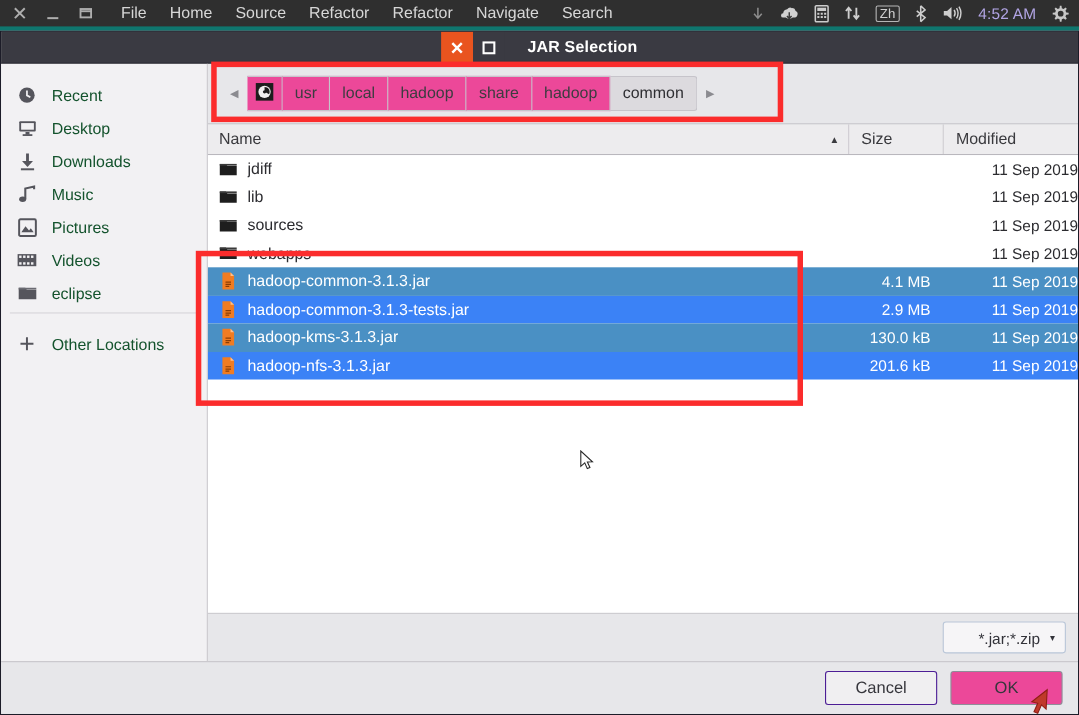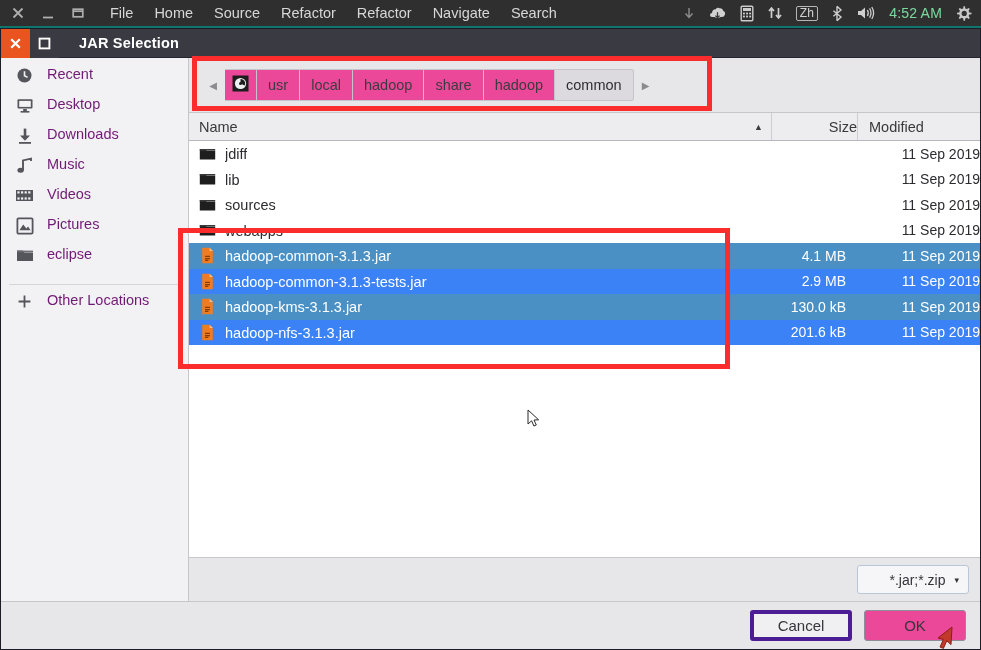--- a/index.html
+++ b/index.html
@@ -9,50 +9,51 @@
     font-family: "Liberation Sans", sans-serif;
     overflow: hidden;
   }
 
   
   #desktop-panel {
     position: absolute; left: 0; top: 0; width: 981px; height: 28px;
     background: #2f2f2f;
     display: flex; align-items: center;
     color: #dcdcdc; font-size: 14.5px;
-    border-bottom: 2px solid #0f766e;
+    border-bottom: 4px solid #0f766e;
   }
   .wb-group { display: flex; align-items: center; gap: 14px; padding-left: 10px; }
   .wb-btn { width: 16px; height: 16px; position: relative; opacity: .78; }
   .wb-btn svg { display: block; }
   #panel-menus { display: flex; align-items: center; gap: 21px; margin-left: 24px; }
   #panel-menus span { color: #d7d7d7; font-size: 14.5px; white-space: nowrap; }
   #panel-indicators {
     margin-left: auto; display: flex; align-items: center; gap: 13px;
     padding-right: 9px;
   }
   .ind { display: flex; align-items: center; justify-content: center; height: 15px; opacity: .88; }
   .ind svg { display: block; }
   #ind-zh {
     border: 1px solid #c9c9c9; border-radius: 2px; font-size: 12px;
     color: #e7e7e7; padding: 0px 3px; line-height: 14px; letter-spacing: .2px;
   }
-  #ind-clock { font-size: 14px; color: #86efac; letter-spacing: .2px; }
+  #ind-clock { font-size: 14px; color: #c4b5fd; letter-spacing: .2px; }
 
   
   #dialog {
     position: absolute; left: 0; top: 28px; width: 981px; height: 622px;
     background: #e7e7ea;
     border: 1px solid #1c1c28;
     display: flex; flex-direction: column;
   }
   #titlebar {
     height: 29px; background: #3a3a42;
     display: flex; align-items: center; flex: 0 0 29px;
     border-bottom: 1px solid #26262e;
+    justify-content: center;
   }
   #btn-close {
     width: 29px; height: 29px; background: #e9541f;
     display: flex; align-items: center; justify-content: center;
   }
   #btn-maximize {
     width: 29px; height: 29px; background: #3a3a42;
     display: flex; align-items: center; justify-content: center;
   }
   #dialog-title {
@@ -63,23 +64,23 @@
   
   #dialog-body { flex: 1; display: flex; min-height: 0; }
 
   #sidebar {
     width: 188px; background: #f2f1f3;
     border-right: 1px solid #c8c6cb;
     padding-top: 8px; flex: 0 0 188px;
     display: flex; flex-direction: column;
   }
   .side-item {
-    height: 30px; display: flex; align-items: flex-start;
+    height: 30px; display: flex; align-items: flex-end;
     padding-left: 14px; gap: 13px;
-    color: #701a75; font-size: 14.5px;
+    color: #14532d; font-size: 14.5px;
   }
   .side-item .s-ico {
     width: 19px; height: 19px; display: flex;
     align-items: center; justify-content: center; flex: 0 0 19px;
   }
   .side-item .s-ico svg { display: block; }
   #sidebar-sep { height: 1px; background: #d6d4d9; margin: 8px 8px 7px 8px; }
 
   #content { flex: 1; display: flex; flex-direction: column; min-width: 0; }
 
@@ -110,21 +111,21 @@
   #col-header {
     height: 29px; background: #edecee; display: flex; align-items: stretch;
     border-top: 1px solid #c8c6cb; border-bottom: 1px solid #b9b7bd;
     flex: 0 0 29px;
   }
   .col-h {
     display: flex; align-items: center; font-size: 14.5px; color: #39393d;
     border-right: 1px solid #cfcdd2;
   }
   #col-name { flex: 1; padding-left: 10px; justify-content: space-between; padding-right: 8px; }
-  #col-size { width: 86px; padding-left: 11px; justify-content: flex-end; }
+  #col-size { width: 86px; padding-left: 11px; }
   #col-mod  { width: 122px; padding-left: 11px; border-right: none; }
   #sort-arrow { color: #3b3b3f; font-size: 9px; }
 
   
   #filelist { flex: 1; background: #ffffff; overflow: hidden; position: relative; }
   .frow {
     height: 25.5px; display: flex; align-items: center;
     font-size: 14.5px; color: #2c2c30;
   }
   .frow.selected { background: #4a90c4; color: #ffffff; }
@@ -154,21 +155,21 @@
   #actionbar {
     height: 48px; background: #e7e7ea; display: flex; align-items: center;
     justify-content: flex-end; gap: 12px; padding-right: 14px;
     border-top: 1px solid #c8c6cb; flex: 0 0 48px;
   }
   .dlg-btn {
     height: 31px; min-width: 102px; border-radius: 3px;
     display: flex; align-items: center; justify-content: center;
     font-size: 15px; color: #36363c; background: #f0eff1;
   }
-  #btn-cancel { border: 4px solid #4c1d95; }
+  #btn-cancel { border: 1px solid #4c1d95; }
   #btn-ok { border: 1px solid #8e8e98; background: #ec4899; }
 
   
   .anno {
     position: absolute; border: 5px solid #fb2c2c;
     pointer-events: none; z-index: 40;
   }
   #anno-path { left: 192px; top: 56px; width: 520px; height: 55px; }
   #anno-files { left: 178px; top: 228px; width: 552px; height: 141px; }
   #anno-cursor {
@@ -331,20 +332,30 @@
       </div>
 
       <div class="side-item">
         <span class="s-ico">
           <svg width="18" height="17" viewBox="0 0 18 17">
             <path d="M7 13 L7 3.4 L15 1.6 L15 4" stroke="#55555c" stroke-width="1.9" fill="none"></path>
             <ellipse cx="4.6" cy="13.2" rx="3.2" ry="2.5" fill="#55555c"></ellipse>
           </svg>
         </span>
         <span>Music</span>
+      </div>
+
+      <div class="side-item">
+        <span class="s-ico">
+          <svg width="18" height="18" viewBox="0 0 18 18">
+            <rect x="1.4" y="1.4" width="15.2" height="15.2" rx="1.2" fill="none" stroke="#55555c" stroke-width="1.8"></rect>
+            <path d="M3.4 13.2 L7.2 7.6 L10.4 11.6 L12 9.6 L14.6 13.2 Z" fill="#55555c"></path>
+          </svg>
+        </span>
+        <span>Pictures</span>
       </div>
 
       <div class="side-item">
         <span class="s-ico">
           <svg width="19" height="15" viewBox="0 0 19 15">
             <rect x="1" y="2" width="17" height="11" fill="#55555c"></rect>
             <rect x="2.4" y="3.3" width="2.2" height="2.2" fill="#f2f1f3"></rect>
             <rect x="6" y="3.3" width="2.2" height="2.2" fill="#f2f1f3"></rect>
             <rect x="9.6" y="3.3" width="2.2" height="2.2" fill="#f2f1f3"></rect>
             <rect x="13.2" y="3.3" width="2.2" height="2.2" fill="#f2f1f3"></rect>
@@ -352,30 +363,20 @@
             <rect x="6" y="9.4" width="2.2" height="2.2" fill="#f2f1f3"></rect>
             <rect x="9.6" y="9.4" width="2.2" height="2.2" fill="#f2f1f3"></rect>
             <rect x="13.2" y="9.4" width="2.2" height="2.2" fill="#f2f1f3"></rect>
           </svg>
         </span>
         <span>Videos</span>
       </div>
 
       <div class="side-item">
         <span class="s-ico">
-          <svg width="18" height="18" viewBox="0 0 18 18">
-            <rect x="1.4" y="1.4" width="15.2" height="15.2" rx="1.2" fill="none" stroke="#55555c" stroke-width="1.8"></rect>
-            <path d="M3.4 13.2 L7.2 7.6 L10.4 11.6 L12 9.6 L14.6 13.2 Z" fill="#55555c"></path>
-          </svg>
-        </span>
-        <span>Pictures</span>
-      </div>
-
-      <div class="side-item">
-        <span class="s-ico">
           <svg width="18" height="15" viewBox="0 0 18 15">
             <path d="M1 2.6 L7 2.6 L8.4 4.4 L17 4.4 L17 13 L1 13 Z" fill="#55555c"></path>
             <rect x="1" y="2.6" width="16" height="1.6" fill="#6b6b72"></rect>
           </svg>
         </span>
         <span>eclipse</span>
       </div>
 
       <div id="sidebar-sep"></div>
 

